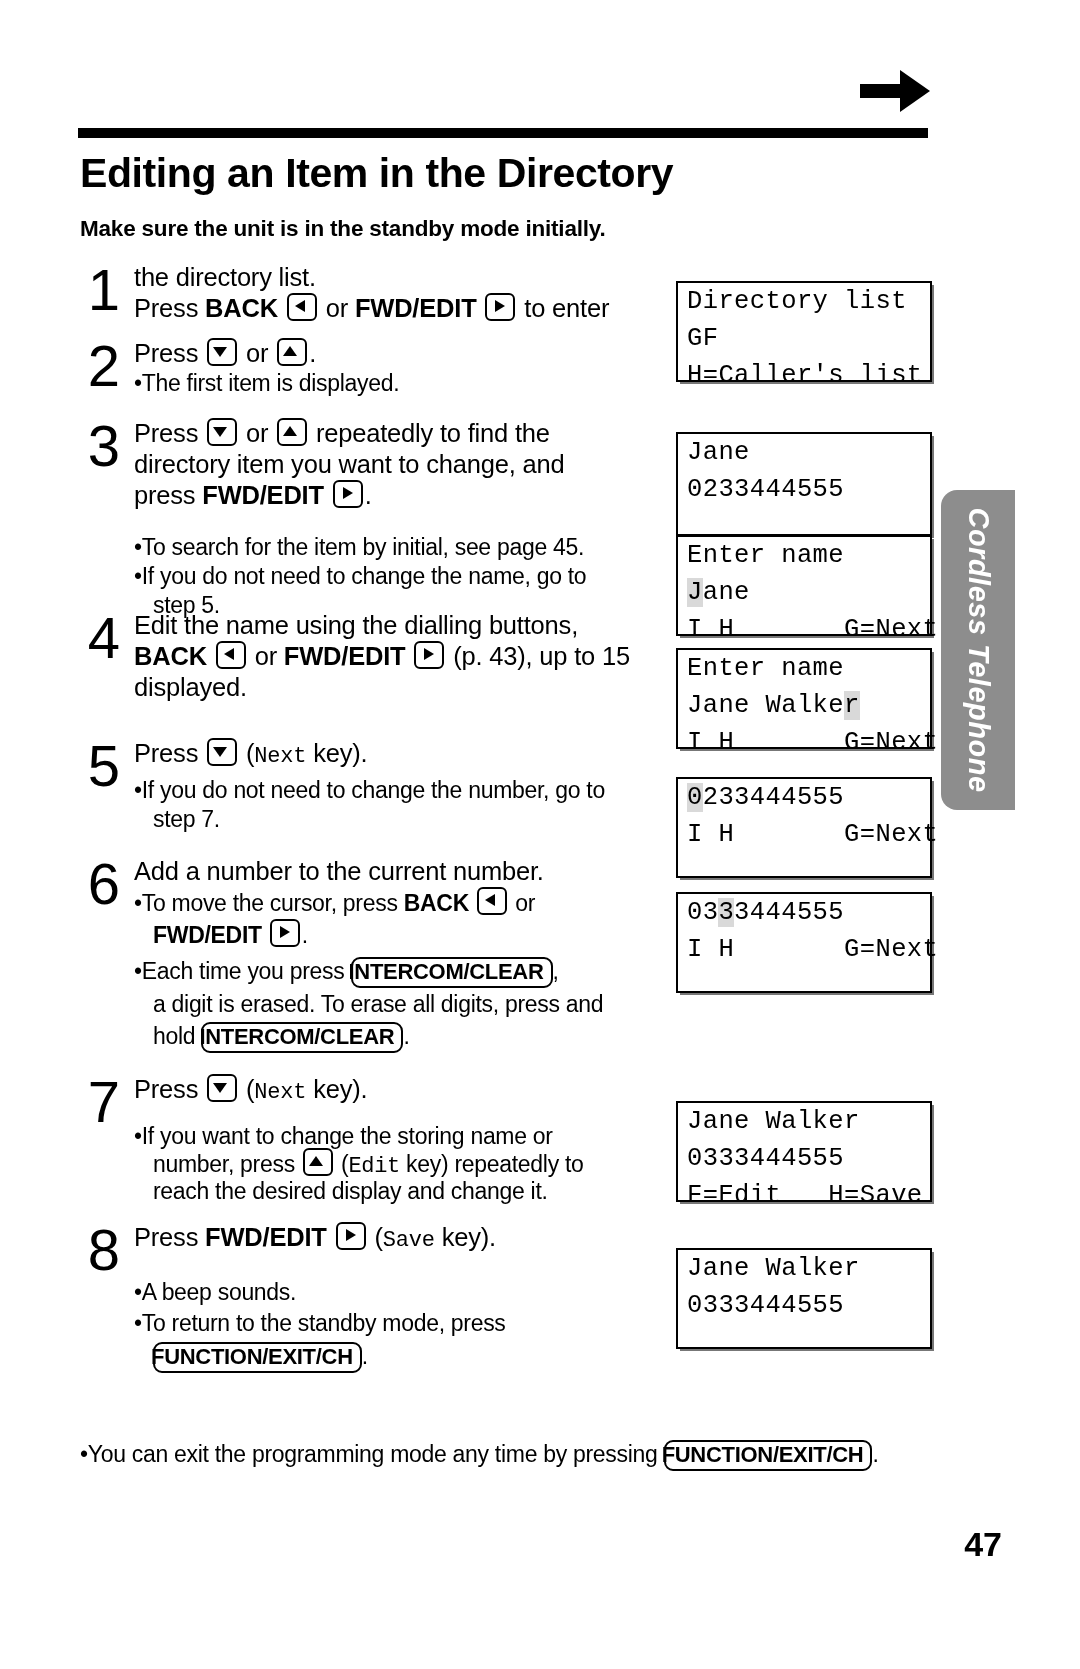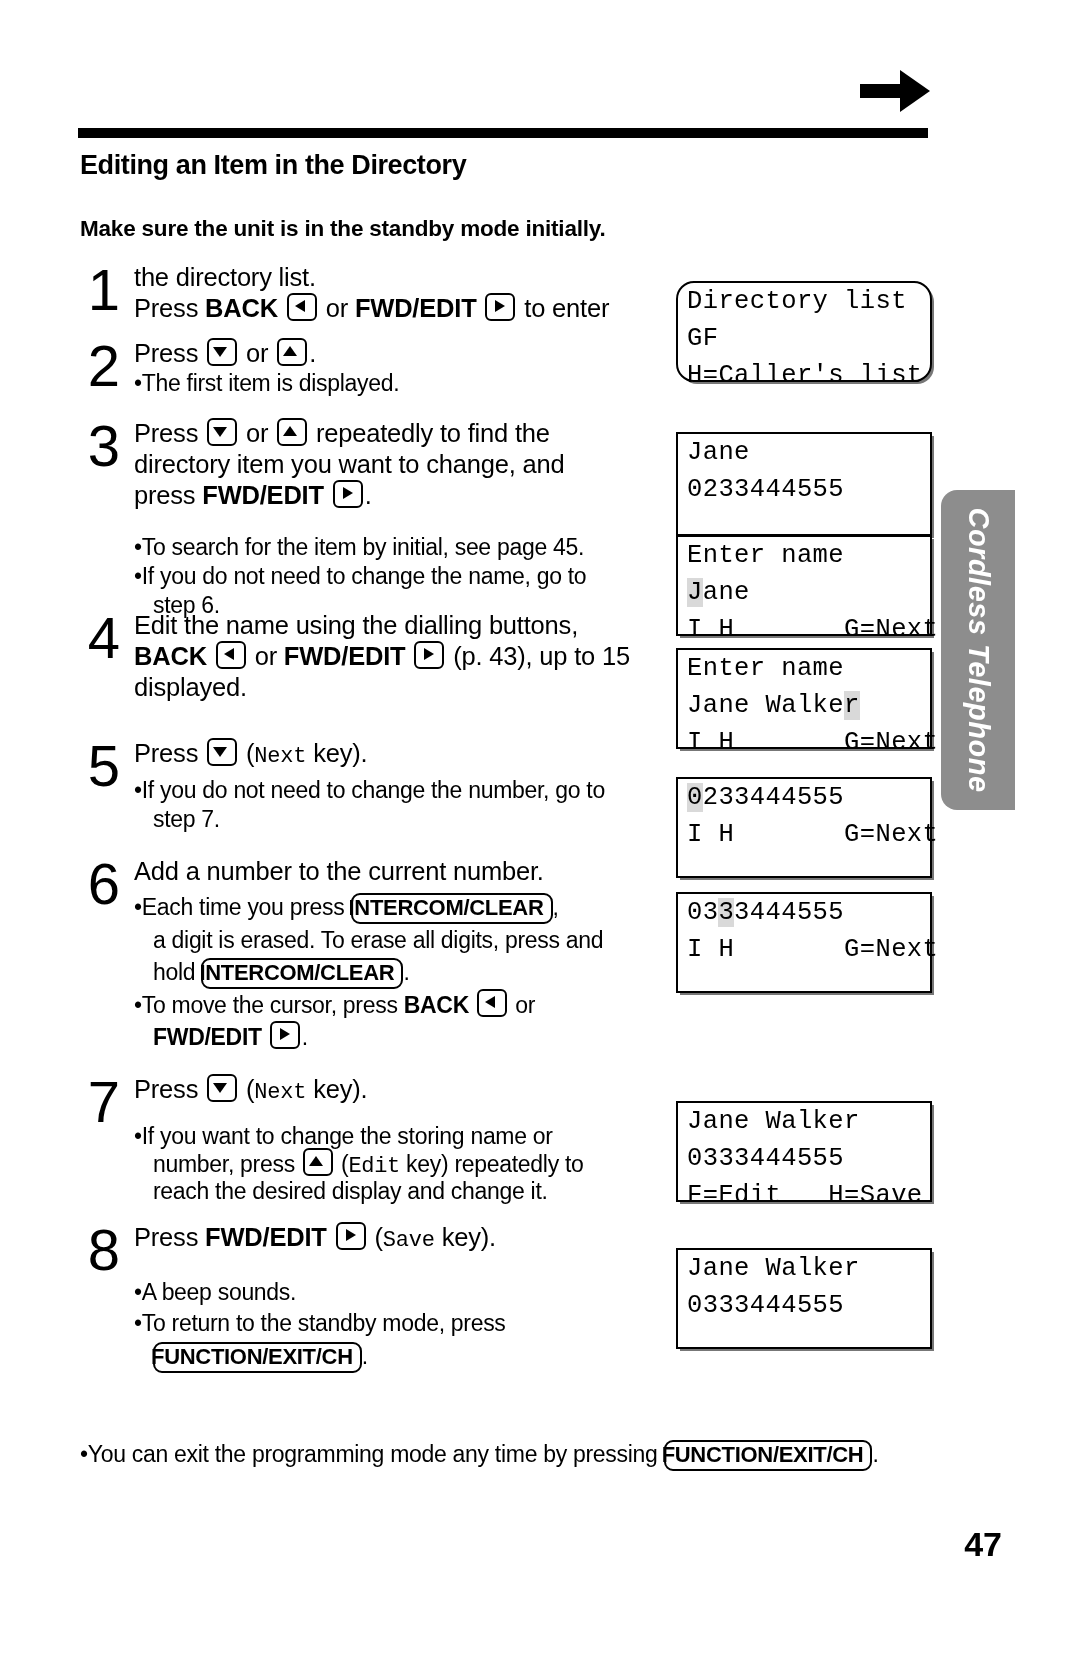--- a/index.html
+++ b/index.html
@@ -13,21 +13,21 @@
   .arrow-wrap{position:absolute;left:860px;top:70px;width:80px;height:42px;}
   .arrow-shaft{position:absolute;left:0;top:14px;width:46px;height:14px;background:#000;}
   .arrow-head{position:absolute;left:40px;top:0;width:0;height:0;
     border-top:21px solid transparent;border-bottom:21px solid transparent;border-left:30px solid #000;}
 
   
   .rule{position:absolute;left:78px;top:128px;width:850px;height:10px;background:#000;}
 
   
   .title{position:absolute;left:80px;top:150px;width:800px;
-    font-size:27px;font-weight:bold;letter-spacing:-0.4px;line-height:1.15;}
+    font-size:41px;font-weight:bold;letter-spacing:-0.4px;line-height:1.15;}
   .subtitle{position:absolute;left:80px;top:216px;width:800px;
     font-size:22.5px;font-weight:bold;letter-spacing:-0.2px;}
 
   
   .side-tab{position:absolute;left:941px;top:490px;width:74px;height:320px;
     background:#8d8d8d;border-radius:16px 0 0 16px;}
   .side-tab span{
     position:absolute;left:50%;top:50%;
     transform:translate(-50%,-50%) rotate(90deg);
     white-space:nowrap;color:#fff;font-size:29px;font-weight:bold;
@@ -111,21 +111,21 @@
       </div>
     </div>
 
     <div class="step" style="height:192px;">
       <div class="stepnum">3</div>
       <div class="stepbody">
         <div class="line"><span>Press </span><span class="key down"><i></i></span><span> or </span><span class="key up"><i></i></span><span> repeatedly to find the</span></div>
         <div class="line">directory item you want to change, and</div>
         <div class="line"><span>press </span><span class="b">FWD/EDIT</span> <span class="key right"><i></i></span><span>.</span></div>
         <div class="bullet" style="margin-top:22px;">•<span>To search for the item by initial, see page 45.</span></div>
-        <div class="bullet">•<span>If you do not need to change the name, go to</span><br><span style="padding-left:8px;">step 6.</span></div>
+        <div class="bullet">•<span>If you do not need to change the name, go to</span><br><span style="padding-left:8px;">step 5.</span></div>
       </div>
     </div>
 
     <div class="step" style="height:128px;">
       <div class="stepnum">4</div>
       <div class="stepbody">
         <div class="line">Edit the name using the dialling buttons,</div>
         <div class="line"><span class="b">BACK</span> <span class="key left"><i></i></span><span> or </span><span class="b">FWD/EDIT</span> <span class="key right"><i></i></span><span> (p. 43), up to 15</span></div>
         <div class="line">displayed.</div>
       </div>
@@ -136,22 +136,22 @@
       <div class="stepbody">
         <div class="line"><span>Press </span><span class="key down"><i></i></span><span> (</span><span class="mono">Next</span><span> key).</span></div>
         <div class="bullet" style="margin-top:4px;">•<span>If you do not need to change the number, go to</span><br><span style="padding-left:8px;">step 7.</span></div>
       </div>
     </div>
 
     <div class="step" style="height:218px;">
       <div class="stepnum">6</div>
       <div class="stepbody">
         <div class="line">Add a number to the current number.</div>
+        <div class="bullet" style="line-height:32px;">•<span>To move the cursor, press </span><span class="b">BACK</span> <span class="key left"><i></i></span><span> or</span><br><span class="b" style="padding-left:8px;">FWD/EDIT</span> <span class="key right"><i></i></span><span>.</span></div>
         <div class="bullet" style="margin-top:4px;line-height:32px;">•<span>Each time you press </span><span class="hardkey">INTERCOM/CLEAR</span><span>,</span><br><span style="padding-left:8px;">a digit is erased. To erase all digits, press and</span><br><span style="padding-left:8px;">hold </span><span class="hardkey">INTERCOM/CLEAR</span><span>.</span></div>
-        <div class="bullet" style="line-height:32px;">•<span>To move the cursor, press </span><span class="b">BACK</span> <span class="key left"><i></i></span><span> or</span><br><span class="b" style="padding-left:8px;">FWD/EDIT</span> <span class="key right"><i></i></span><span>.</span></div>
       </div>
     </div>
 
     <div class="step" style="height:148px;">
       <div class="stepnum">7</div>
       <div class="stepbody">
         <div class="line"><span>Press </span><span class="key down"><i></i></span><span> (</span><span class="mono">Next</span><span> key).</span></div>
         <div class="bullet" style="margin-top:16px;line-height:24px;">•<span>If you want to change the storing name or</span><br><span style="padding-left:8px;">number, press </span><span class="key up"><i></i></span> (<span class="mono">Edit</span><span> key) repeatedly to</span><br><span style="padding-left:8px;">reach the desired display and change it.</span></div>
       </div>
     </div>
@@ -160,21 +160,21 @@
       <div class="stepnum">8</div>
       <div class="stepbody">
         <div class="line"><span>Press </span><span class="b">FWD/EDIT</span> <span class="key right"><i></i></span><span> (</span><span class="mono">Save</span><span> key).</span></div>
         <div class="bullet" style="margin-top:22px;">•<span>A beep sounds.</span></div>
         <div class="bullet" style="line-height:33px;">•<span>To return to the standby mode, press</span><br><span style="padding-left:8px;text-align:center;"><span class="hardkey">FUNCTION/EXIT/CH</span><span>.</span></span></div>
       </div>
     </div>
 
   </div>
 
-  <div class="lcd" style="left:676px;top:281px;width:252px;height:97px;border-radius:18px;">
+  <div class="lcd" style="left:676px;top:281px;width:252px;height:97px;">
     <div class="row">Directory list</div>
     <div class="row">GF</div>
     <div class="row">H=Caller's list</div>
   </div>
 
   <div class="lcd" style="left:676px;top:432px;width:252px;height:100px;">
     <div class="row">Jane</div>
     <div class="row">0233444555</div>
     <div class="row"></div>
   </div>

